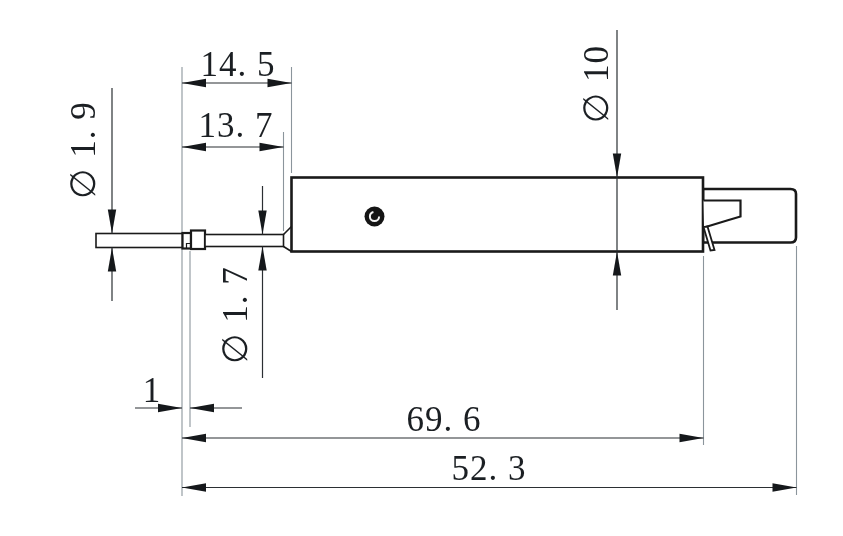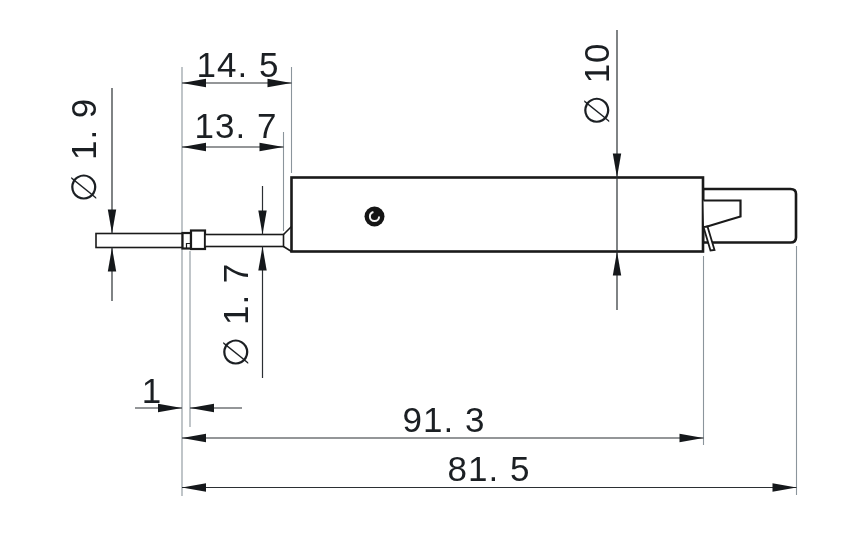--- a/index.html
+++ b/index.html
@@ -1,21 +1,21 @@
 <!DOCTYPE html>
 <html><head>
 <meta charset="utf-8">
 <style>
   html,body{margin:0;padding:0;background:#ffffff;}
   #stage{
     position:relative;
     width:843px;height:536px;
     background:#ffffff;
     overflow:hidden;
-    font-family:Liberation Sans, sans-serif;
+    font-family:Liberation Serif, serif;
   }
   #stage svg{position:absolute;left:0;top:0;}
   .dim-label{
     position:absolute;
     font-size:35px;
     line-height:1;
     color:#1b1f23;
     white-space:nowrap;
     letter-spacing:1px;
     transform:translate(-50%,-50%);
@@ -121,16 +121,16 @@
   <div class="dim-label" style="left:236px;top:125px">13. 7</div>
 
   <div class="dim-label vert" style="left:83px;top:150px">∅ 1. 9</div>
 
   <div class="dim-label vert" style="left:235px;top:315px">∅ 1. 7</div>
 
   <div class="dim-label vert" style="left:596px;top:84px">∅ 10</div>
 
   <div class="dim-label" style="left:152px;top:390px">1</div>
 
-  <div class="dim-label" style="left:444px;top:419px">91. 3</div>
+  <div class="dim-label" style="left:444px;top:419px">69. 6</div>
 
-  <div class="dim-label" style="left:489px;top:468px">81. 5</div>
+  <div class="dim-label" style="left:489px;top:468px">52. 3</div>
 </div>
 
 </body></html>

